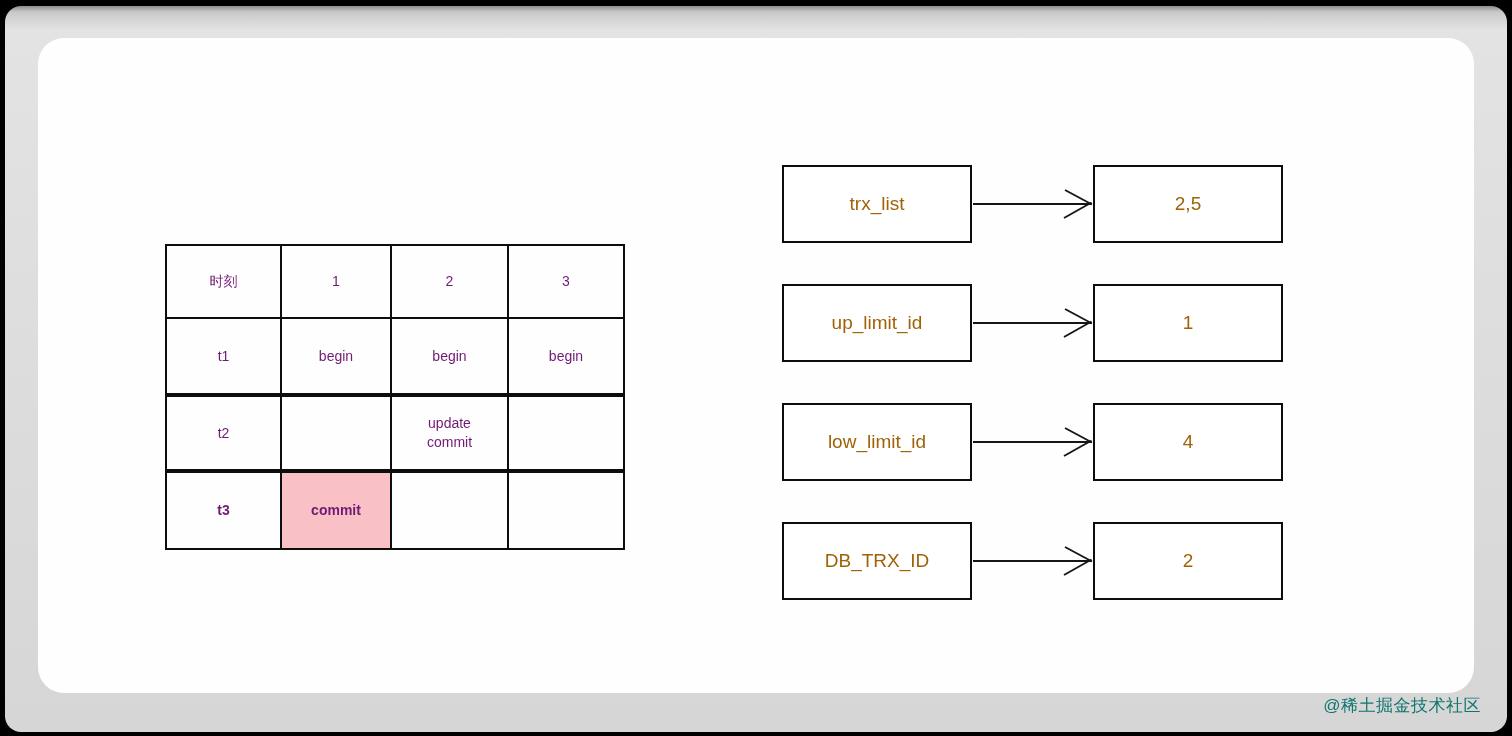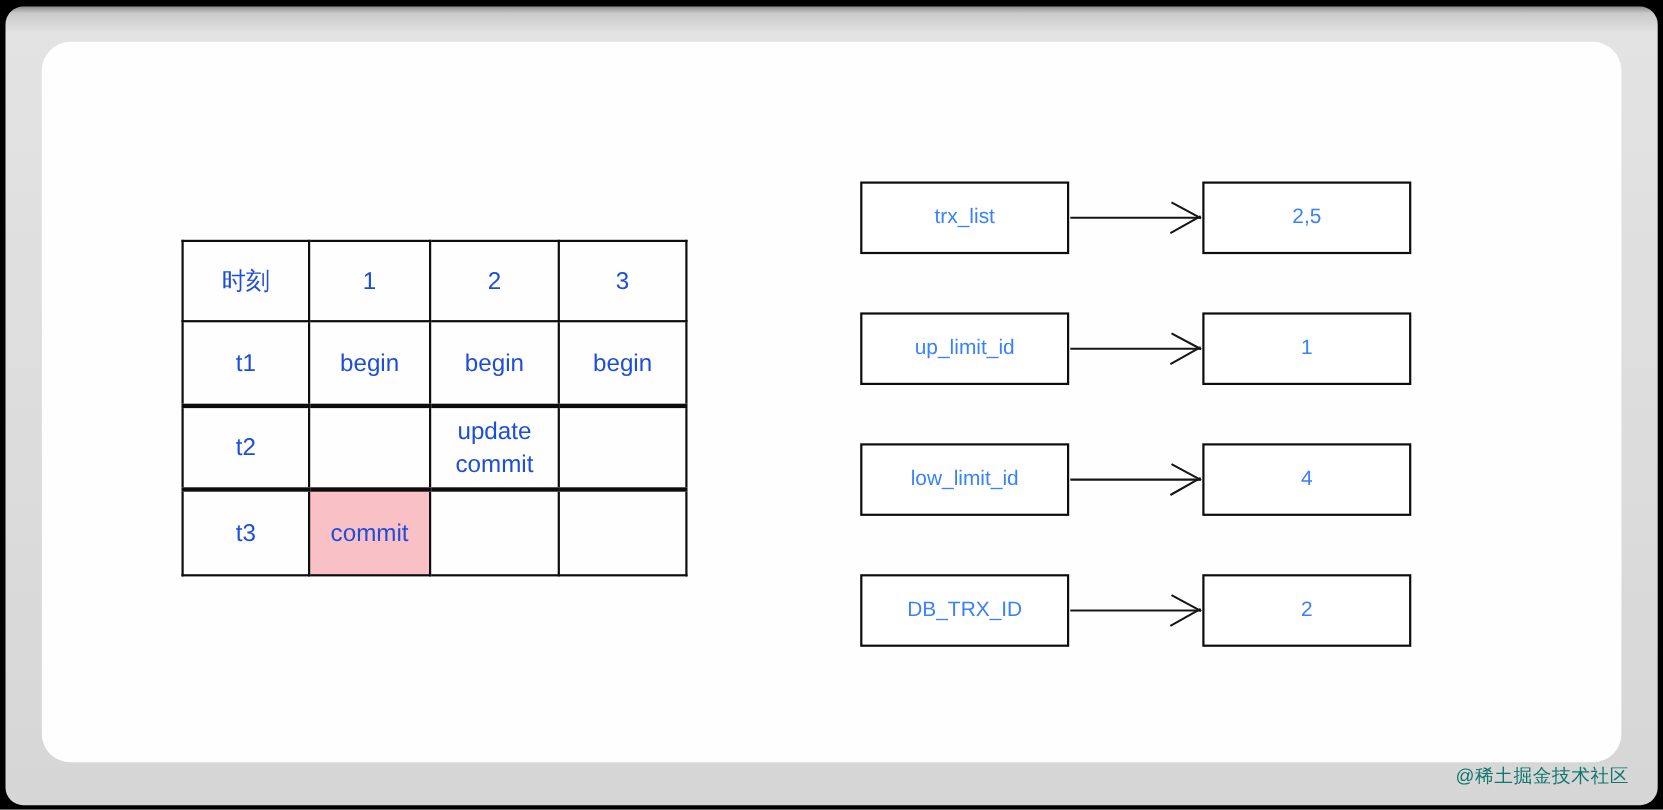--- a/index.html
+++ b/index.html
@@ -19,52 +19,52 @@
   }
 
   
   .panel {
     position:absolute; left:38px; top:38px; width:1436px; height:655px;
     background:#fefefe; border-radius:26px;
   }
 
   
   .timeline {
-    position:absolute; left:127px; top:180px;
+    position:absolute; left:127px; top:206px;
     border-collapse:collapse;
-    color:#1d4ed8; font-size:22px;
+    color:#701a75; font-size:14px;
   }
   .timeline th, .timeline td {
     border:2px solid #0d0d0d;
     text-align:center; vertical-align:middle;
     font-weight:400; white-space:pre-line;
     line-height:1.35;
   }
   .timeline .c0 { width:115px; }
   .timeline .c1 { width:110px; }
   .timeline .c2 { width:117px; }
   .timeline .c3 { width:116px; }
   .timeline tr.r-head  > * { height:73px; }
   .timeline tr.r-t1    > * { height:77px; }
   .timeline tr.r-t2    > * { height:76px; }
-  .timeline tr.r-t3    > * { height:78px; }
+  .timeline tr.r-t3    > * { height:78px;font-weight:bold; }
   .timeline tr.thick-top > * { border-top-width:4px; }
   .timeline td.hl { background:#f9c1c6; }
 
   
   .pair {
     position:absolute; left:744px;
     display:flex; align-items:center;
   }
   .p0 { top:127px; } .p1 { top:246px;text-align:right; } .p2 { top:365px; } .p3 { top:484px; }
   .labelbox, .valuebox {
-    width:190px; height:66px;
+    width:190px; height:78px;
     border:2px solid #0d0d0d; background:#fff;
     display:flex; align-items:center; justify-content:center;
-    font-size:19px; color:#3b82f6;
+    font-size:19px; color:#a16207;
   }
   .arrow { display:block; width:121px; height:42px; }
   .arrow line, .arrow path { stroke:#161616; stroke-width:1.9; fill:none; }
 
   
   .watermark {
     position:absolute; right:31px; top:694px;
     font-size:17px; letter-spacing:.5px;
     color:#0f766e;
   }

